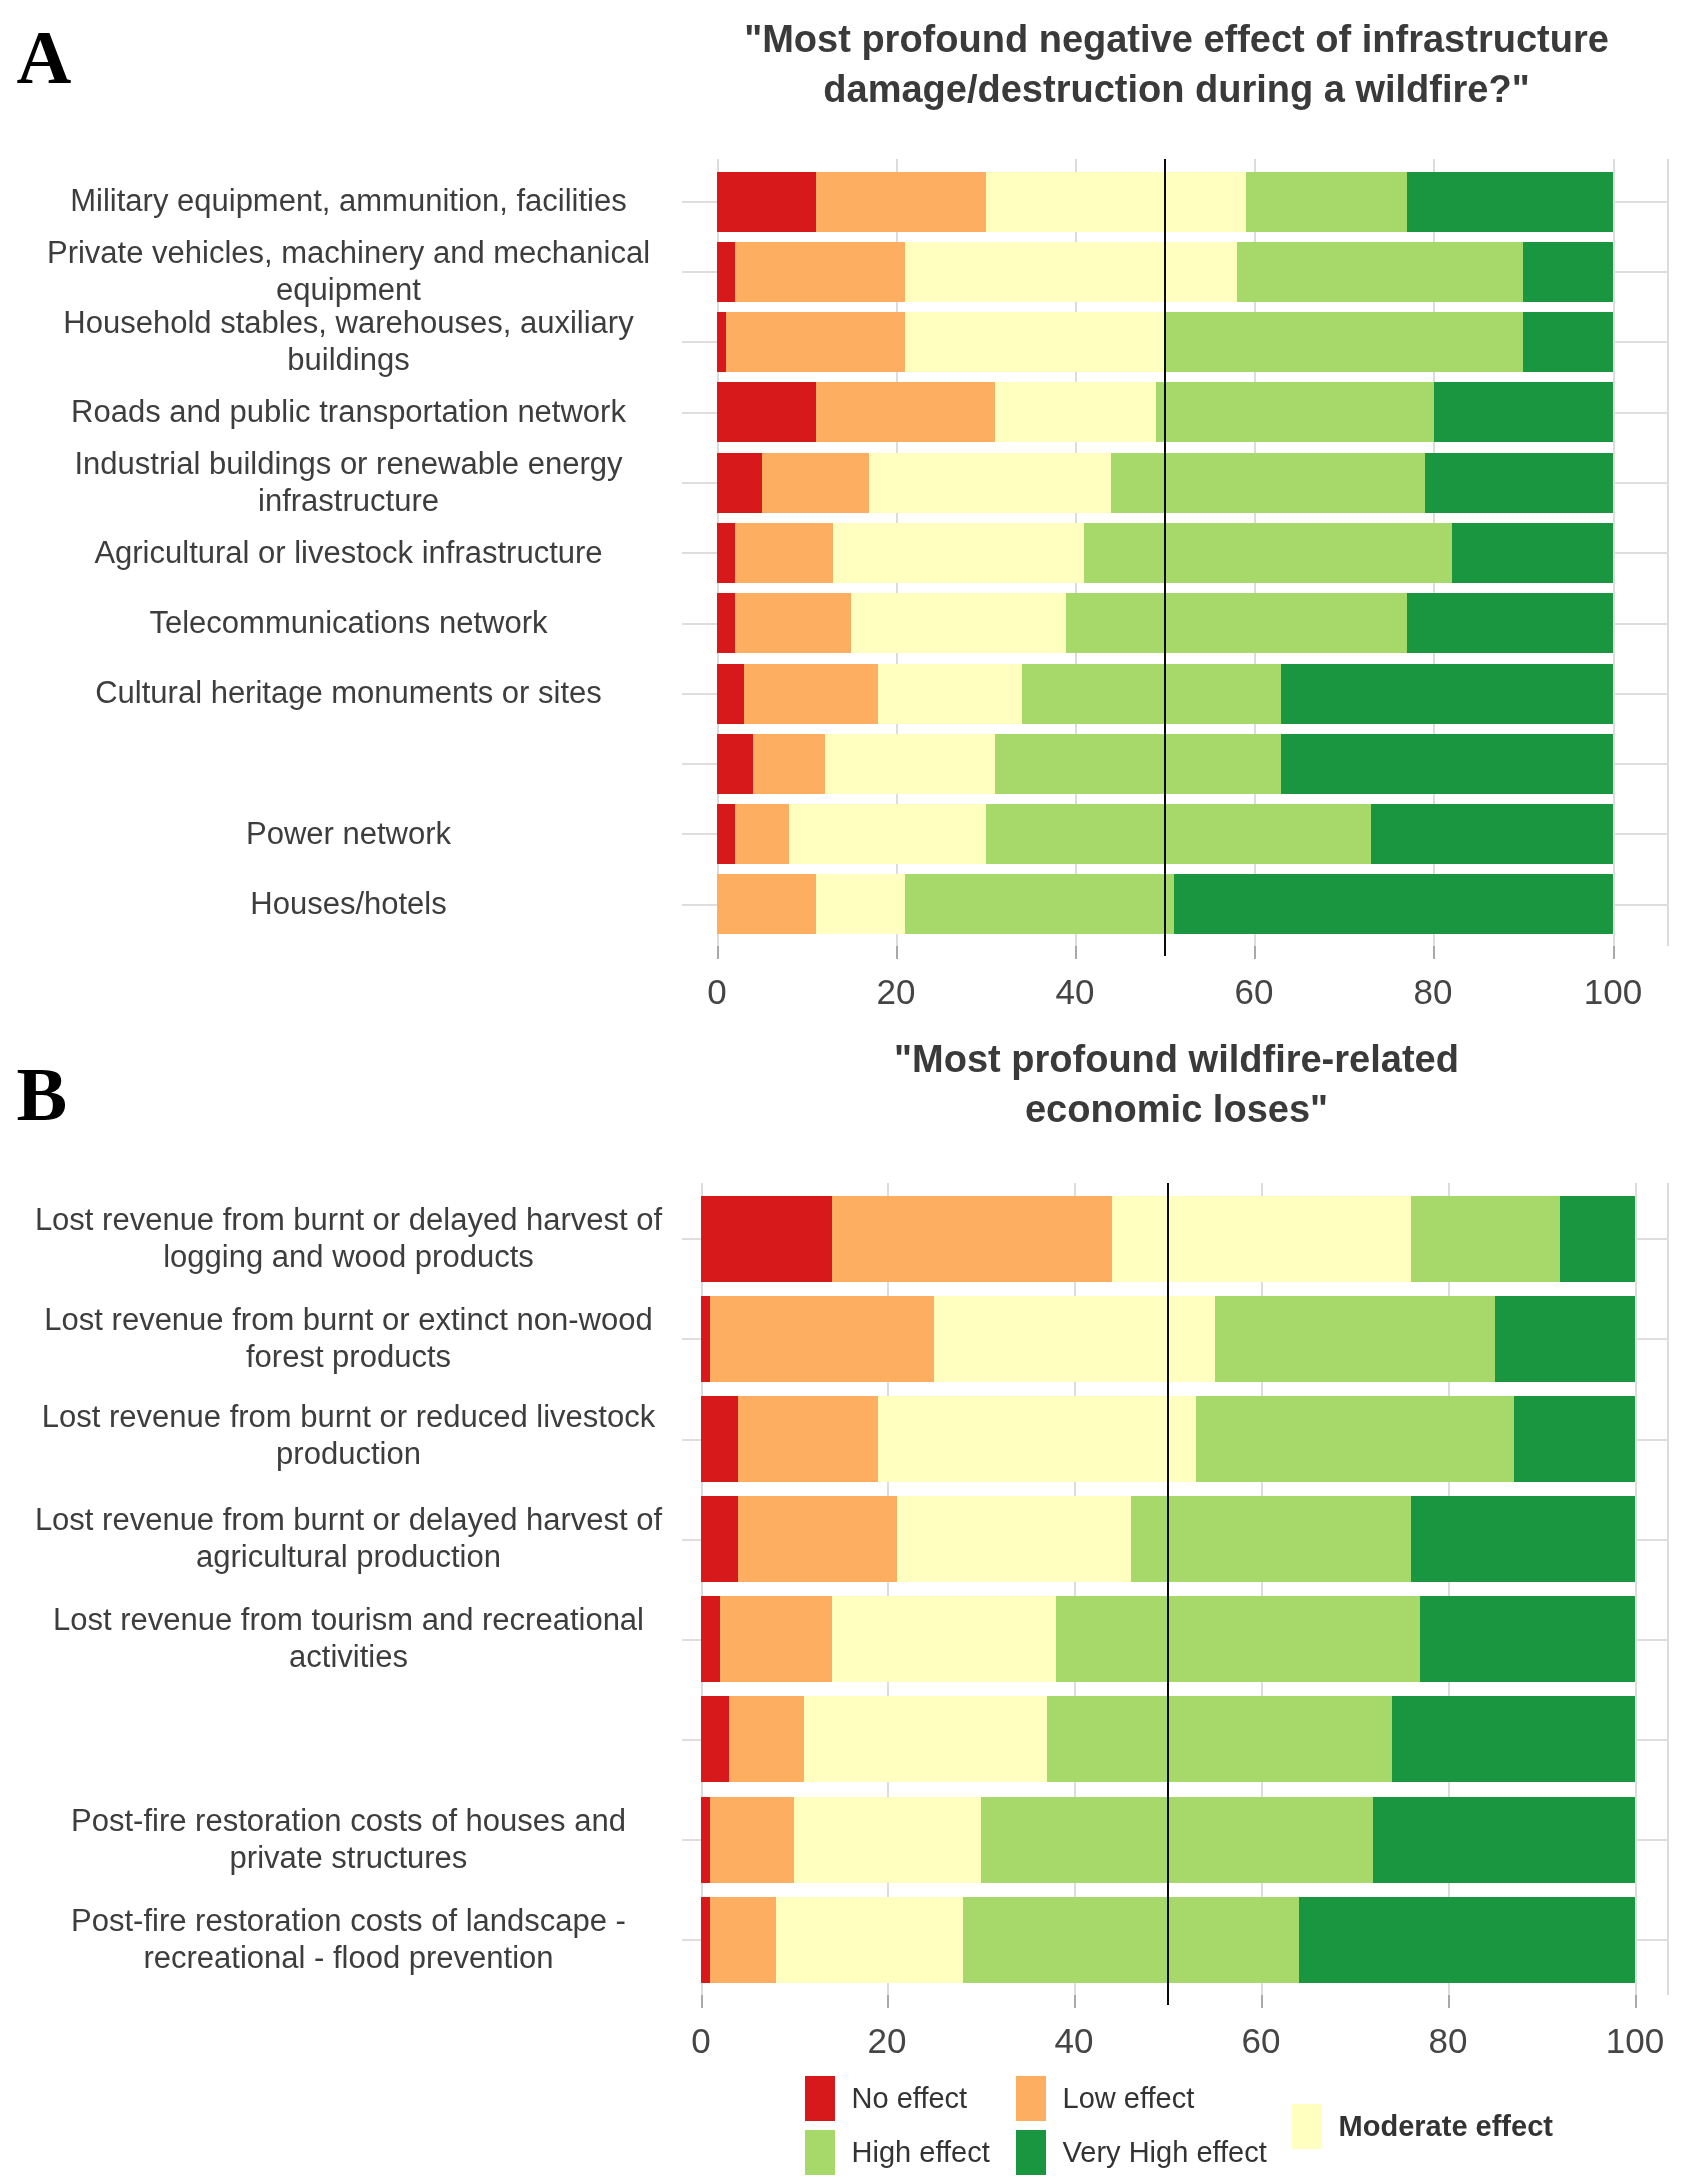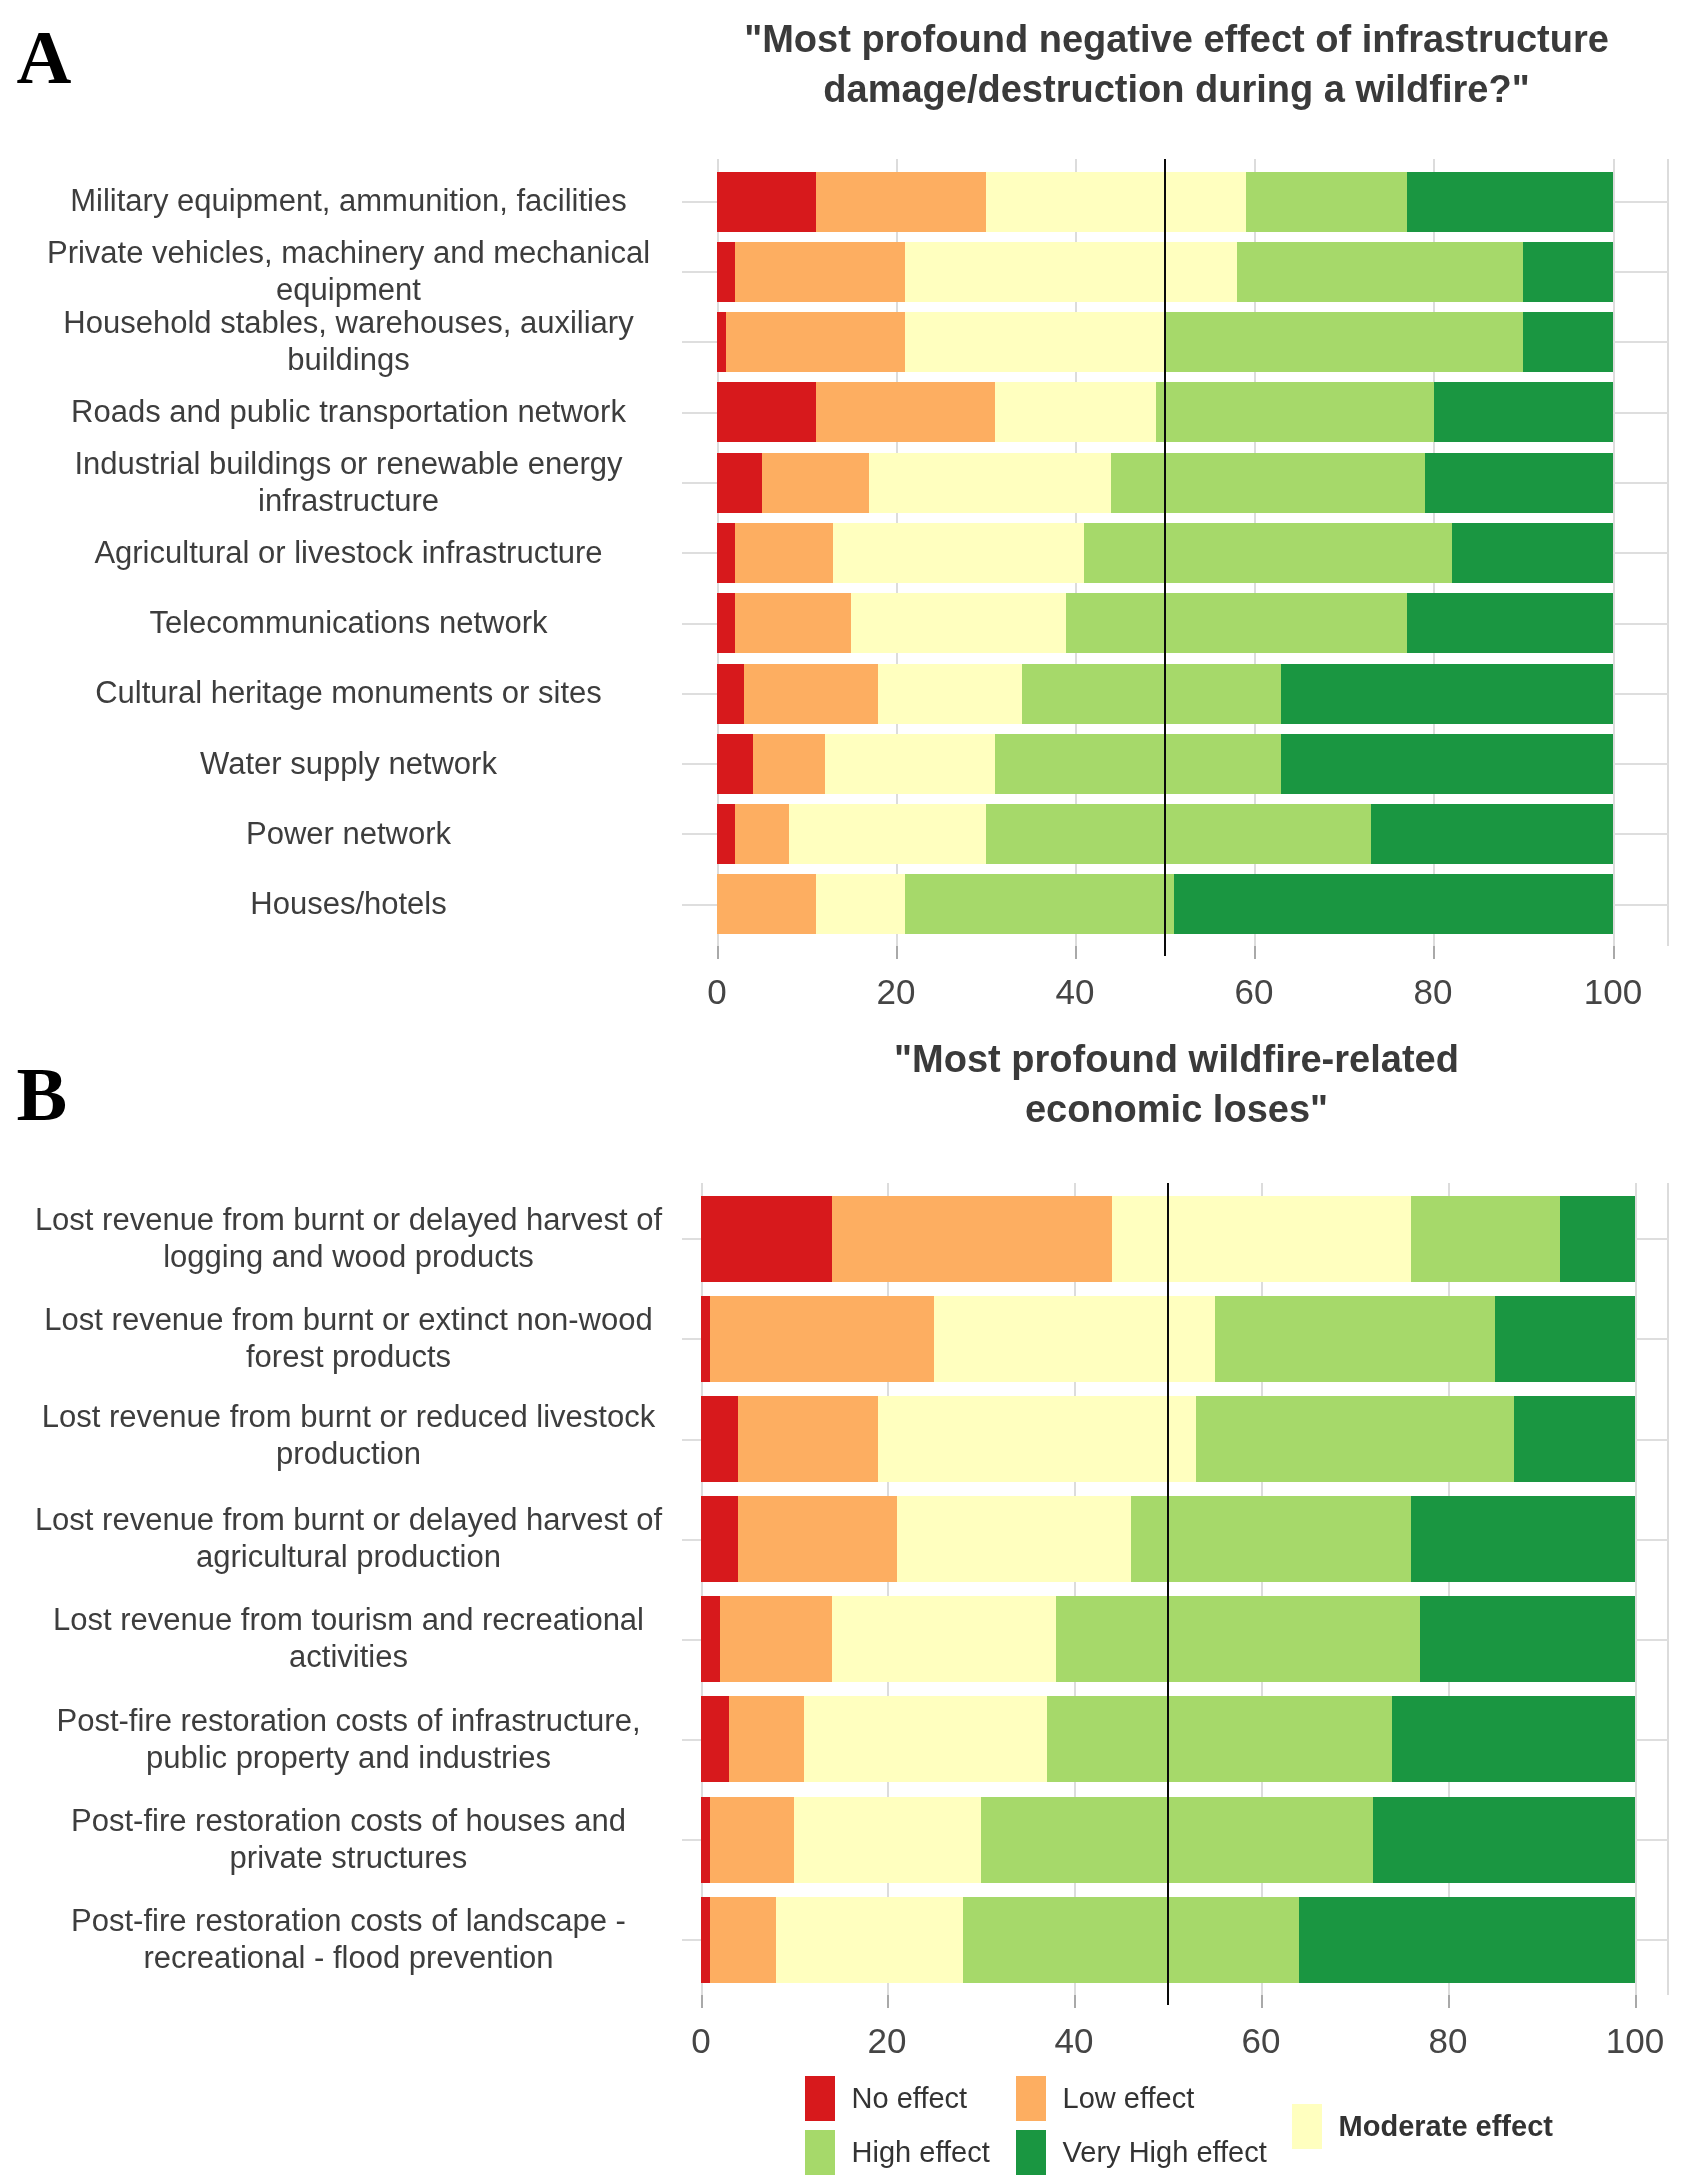--- a/index.html
+++ b/index.html
@@ -119,21 +119,20 @@
     <div class="hline" style="top: 693px;"></div>
     <div class="bar-row-label" style="top: 693px;">Cultural heritage monuments or sites</div>
     <div class="bar" style="left: 717px; top: 664px; width: 896px; height: 60px;">
       <div class="seg" title="No effect: 3%" style="width: 3%; background: rgb(215, 25, 28);"></div>
       <div class="seg" title="Low effect: 15%" style="width: 15%; background: rgb(253, 174, 97);"></div>
       <div class="seg" title="Moderate effect: 16%" style="width: 16%; background: rgb(255, 255, 191);"></div>
       <div class="seg" title="High effect: 29%" style="width: 29%; background: rgb(166, 217, 106);"></div>
       <div class="seg" title="Very High effect: 37%" style="width: 37%; background: rgb(26, 150, 65);"></div>
     </div>
     <div class="hline" style="top: 763px;"></div>
-    <div class="bar-row-label" style="top: 764px;">Water supply network</div>
     <div class="bar" style="left: 717px; top: 734px; width: 896px; height: 60px;">
       <div class="seg" title="No effect: 4%" style="width: 4%; background: rgb(215, 25, 28);"></div>
       <div class="seg" title="Low effect: 8%" style="width: 8%; background: rgb(253, 174, 97);"></div>
       <div class="seg" title="Moderate effect: 19%" style="width: 19%; background: rgb(255, 255, 191);"></div>
       <div class="seg" title="High effect: 32%" style="width: 32%; background: rgb(166, 217, 106);"></div>
       <div class="seg" title="Very High effect: 37%" style="width: 37%; background: rgb(26, 150, 65);"></div>
     </div>
     <div class="hline" style="top: 833px;"></div>
     <div class="bar-row-label" style="top: 834px;">Power network</div>
     <div class="bar" style="left: 717px; top: 804px; width: 896px; height: 60px;">
@@ -218,21 +217,20 @@
     <div class="hline" style="top: 615px;"></div>
     <div class="bar-row-label" style="top: 615px;">Lost revenue from tourism and recreational activities</div>
     <div class="bar" style="left: 701px; top: 572px; width: 934px; height: 86px;">
       <div class="seg" title="No effect: 2%" style="width: 2%; background: rgb(215, 25, 28);"></div>
       <div class="seg" title="Low effect: 12%" style="width: 12%; background: rgb(253, 174, 97);"></div>
       <div class="seg" title="Moderate effect: 24%" style="width: 24%; background: rgb(255, 255, 191);"></div>
       <div class="seg" title="High effect: 39%" style="width: 39%; background: rgb(166, 217, 106);"></div>
       <div class="seg" title="Very High effect: 23%" style="width: 23%; background: rgb(26, 150, 65);"></div>
     </div>
     <div class="hline" style="top: 715px;"></div>
-    <div class="bar-row-label" style="top: 716px;">Post-fire restoration costs of infrastructure, public property and industries</div>
     <div class="bar" style="left: 701px; top: 672px; width: 934px; height: 86px;">
       <div class="seg" title="No effect: 3%" style="width: 3%; background: rgb(215, 25, 28);"></div>
       <div class="seg" title="Low effect: 8%" style="width: 8%; background: rgb(253, 174, 97);"></div>
       <div class="seg" title="Moderate effect: 26%" style="width: 26%; background: rgb(255, 255, 191);"></div>
       <div class="seg" title="High effect: 37%" style="width: 37%; background: rgb(166, 217, 106);"></div>
       <div class="seg" title="Very High effect: 26%" style="width: 26%; background: rgb(26, 150, 65);"></div>
     </div>
     <div class="hline" style="top: 815px;"></div>
     <div class="bar-row-label" style="top: 816px;">Post-fire restoration costs of houses and private structures</div>
     <div class="bar" style="left: 701px; top: 773px; width: 934px; height: 86px;">

